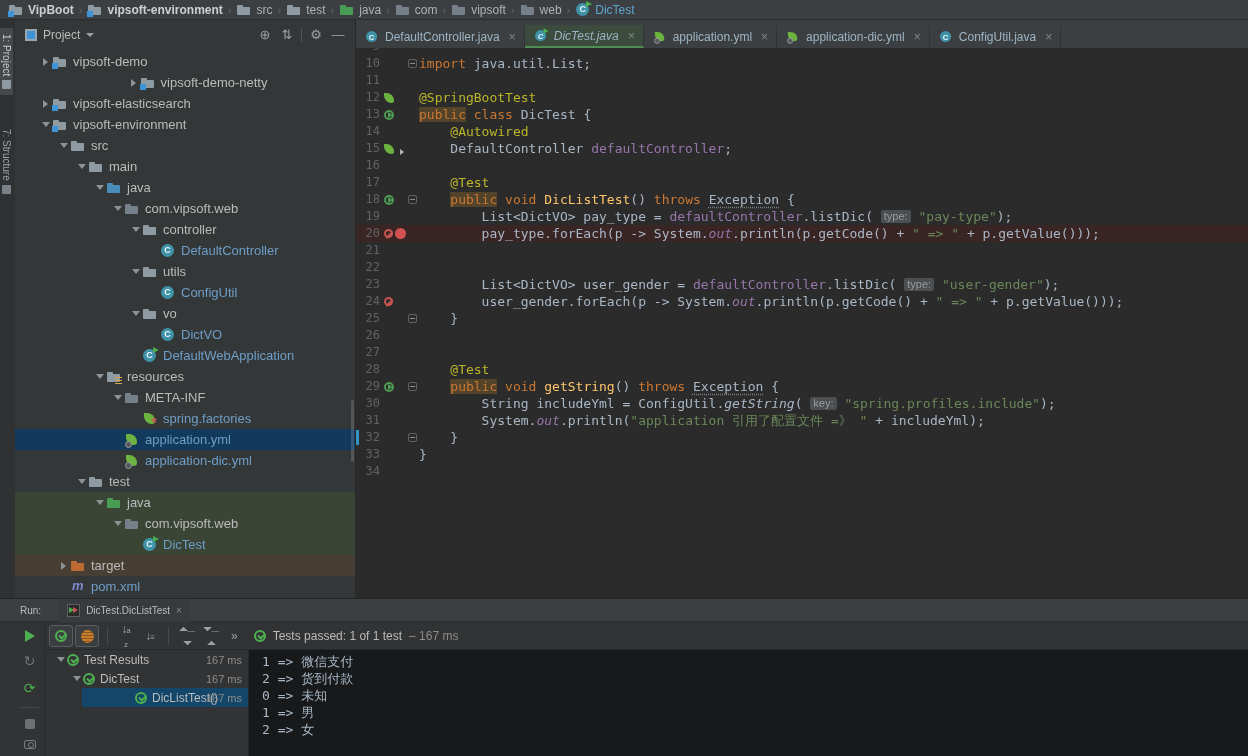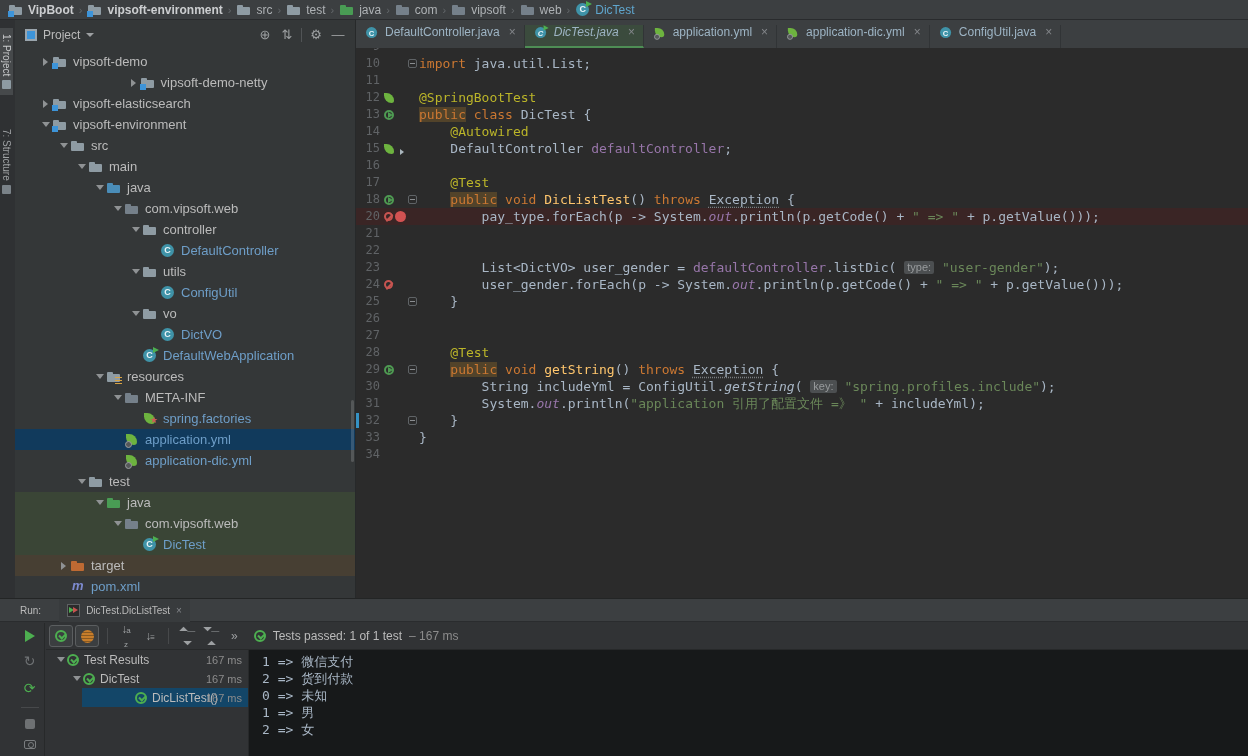--- a/index.html
+++ b/index.html
@@ -75,21 +75,21 @@
     width:11px; height:11px; background:#6db33f; border-radius:0 90% 4px 90%; }
   .ic-springfact .bdg { position:absolute; right:0; bottom:2px; color:#cd5c54; font-size:9px; z-index:2; }
   .ic-yml .bdg { position:absolute; left:1px; bottom:0; width:7px; height:7px; border-radius:50%;
     background:#55585a; border:1px solid #9b9ea0; z-index:2; }
   .ic-maven::before { content:'m'; position:absolute; left:2px; top:-1px; color:#7d8bd0;
     font-weight:bold; font-size:13px; font-style:italic; }
 
   
   #editor { position:absolute; left:356px; top:20px; right:0; height:578px; background:#2b2b2b; }
   #tabbar { height:28px; background:#3c3f41; display:flex; align-items:flex-end; }
-  .tab { height:23px; display:flex; align-items:flex-start; padding:0 8px 0 8px; font-size:12px;
+  .tab { height:23px; display:flex; align-items:center; padding:0 8px 0 8px; font-size:12px;
     color:#9db4c4; border-right:1px solid #313436; cursor:pointer; gap:5px; }
   .tab .ic { transform:scale(0.85); }
   .tab.active { background:#3b4b3d; border-bottom:2px solid #4e8e55;font-style:italic; }
   .tab .close { color:#83868a; font-size:12px; margin-left:4px; }
   #code { position:absolute; top:28px; left:0; right:0; bottom:0; overflow:hidden;
     font-family:"DejaVu Sans Mono","Liberation Mono",monospace; font-size:13px; }
   .cl { height:17px; line-height:17px; display:flex; white-space:pre; position:relative; }
   .cl.first { margin-top:-10px; }
   .cl.bp { background:#3a2525; }
   .cl .ln { width:24px; text-align:right; color:#606366; font-size:12px; flex:none; }
@@ -481,20 +481,21 @@
       <div class="cl first"><span class="ln">9</span><span class="gi"></span><span class="fd"></span><span class="ct"></span></div>
       <div class="cl"><span class="ln">10</span><span class="gi"></span><span class="fd"><span class="foldbox"></span></span><span class="ct"><span class="tk-k">import</span><span class="tk-p"> java.util.List;</span></span></div>
       <div class="cl"><span class="ln">11</span><span class="gi"></span><span class="fd"></span><span class="ct"></span></div>
       <div class="cl"><span class="ln">12</span><span class="gi"><span class="g-leaf"></span></span><span class="fd"></span><span class="ct"><span class="tk-a">@SpringBootTest</span></span></div>
       <div class="cl"><span class="ln">13</span><span class="gi"><span class="g-run"></span></span><span class="fd"></span><span class="ct"><span class="tk-kh">public</span><span class="tk-p"> </span><span class="tk-k">class</span><span class="tk-p"> DicTest {</span></span></div>
       <div class="cl"><span class="ln">14</span><span class="gi"></span><span class="fd"></span><span class="ct"><span class="tk-p">    </span><span class="tk-a">@Autowired</span></span></div>
       <div class="cl"><span class="ln">15</span><span class="gi"><span class="g-bean"></span></span><span class="fd"></span><span class="ct"><span class="tk-p">    DefaultController </span><span class="tk-f">defaultController</span><span class="tk-p">;</span></span></div>
       <div class="cl"><span class="ln">16</span><span class="gi"></span><span class="fd"></span><span class="ct"></span></div>
       <div class="cl"><span class="ln">17</span><span class="gi"></span><span class="fd"></span><span class="ct"><span class="tk-p">    </span><span class="tk-a">@Test</span></span></div>
       <div class="cl"><span class="ln">18</span><span class="gi"><span class="g-run"></span></span><span class="fd"><span class="foldbox"></span></span><span class="ct"><span class="tk-p">    </span><span class="tk-kh">public</span><span class="tk-p"> </span><span class="tk-k">void</span><span class="tk-p"> </span><span class="tk-m">DicListTest</span><span class="tk-p">() </span><span class="tk-k">throws</span><span class="tk-p"> </span><span class="tk-e">Exception</span><span class="tk-p"> {</span></span></div>
+      <div class="cl"><span class="ln">19</span><span class="gi"></span><span class="fd"></span><span class="ct"><span class="tk-p">        List&lt;DictVO&gt; pay_type = </span><span class="tk-f">defaultController</span><span class="tk-p">.listDic( </span><span class="tk-h">type:</span><span class="tk-p"> </span><span class="tk-s">"pay-type"</span><span class="tk-p">);</span></span></div>
       <div class="cl bp"><span class="ln">20</span><span class="gi"><span class="g-noout"></span><span class="g-bp"></span></span><span class="fd"></span><span class="ct"><span class="tk-p">        pay_type.forEach(p -&gt; System.</span><span class="tk-fo">out</span><span class="tk-p">.println(p.getCode() + </span><span class="tk-s">" =&gt; "</span><span class="tk-p"> + p.getValue()));</span></span></div>
       <div class="cl"><span class="ln">21</span><span class="gi"></span><span class="fd"></span><span class="ct"></span></div>
       <div class="cl"><span class="ln">22</span><span class="gi"></span><span class="fd"></span><span class="ct"></span></div>
       <div class="cl"><span class="ln">23</span><span class="gi"></span><span class="fd"></span><span class="ct"><span class="tk-p">        List&lt;DictVO&gt; user_gender = </span><span class="tk-f">defaultController</span><span class="tk-p">.listDic( </span><span class="tk-h">type:</span><span class="tk-p"> </span><span class="tk-s">"user-gender"</span><span class="tk-p">);</span></span></div>
       <div class="cl"><span class="ln">24</span><span class="gi"><span class="g-noout"></span></span><span class="fd"></span><span class="ct"><span class="tk-p">        user_gender.forEach(p -&gt; System.</span><span class="tk-fo">out</span><span class="tk-p">.println(p.getCode() + </span><span class="tk-s">" =&gt; "</span><span class="tk-p"> + p.getValue()));</span></span></div>
       <div class="cl"><span class="ln">25</span><span class="gi"></span><span class="fd"><span class="foldbox"></span></span><span class="ct"><span class="tk-p">    }</span></span></div>
       <div class="cl"><span class="ln">26</span><span class="gi"></span><span class="fd"></span><span class="ct"></span></div>
       <div class="cl"><span class="ln">27</span><span class="gi"></span><span class="fd"></span><span class="ct"></span></div>
       <div class="cl"><span class="ln">28</span><span class="gi"></span><span class="fd"></span><span class="ct"><span class="tk-p">    </span><span class="tk-a">@Test</span></span></div>
       <div class="cl"><span class="ln">29</span><span class="gi"><span class="g-run"></span></span><span class="fd"><span class="foldbox"></span></span><span class="ct"><span class="tk-p">    </span><span class="tk-kh">public</span><span class="tk-p"> </span><span class="tk-k">void</span><span class="tk-p"> </span><span class="tk-m">getString</span><span class="tk-p">() </span><span class="tk-k">throws</span><span class="tk-p"> </span><span class="tk-e">Exception</span><span class="tk-p"> {</span></span></div>

